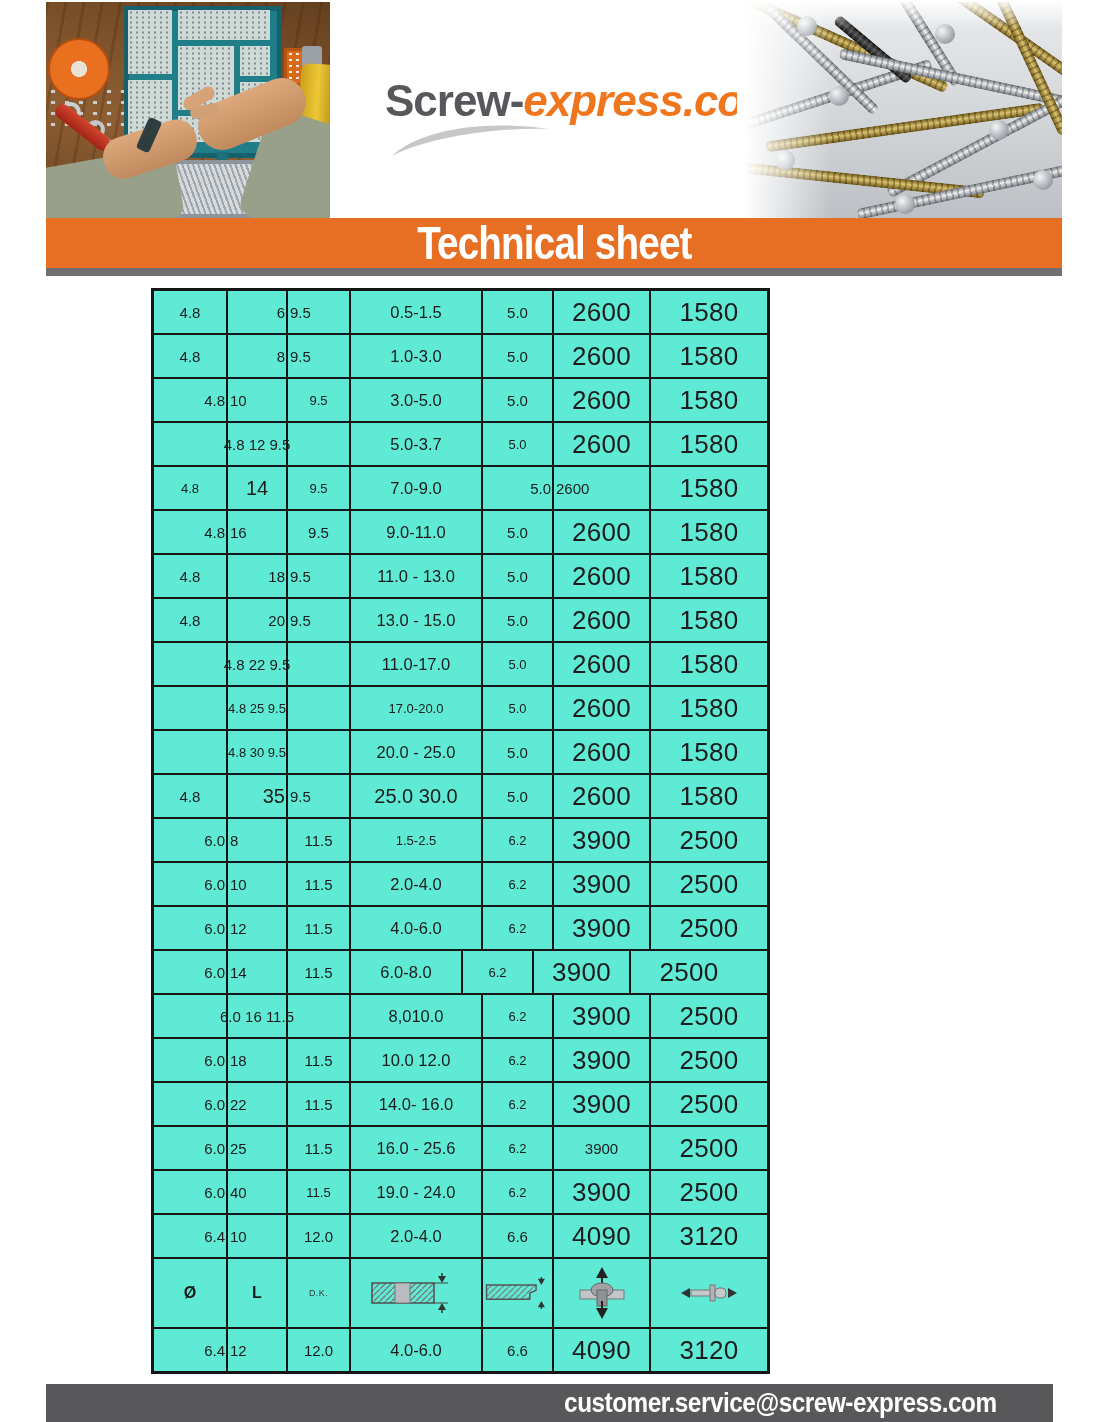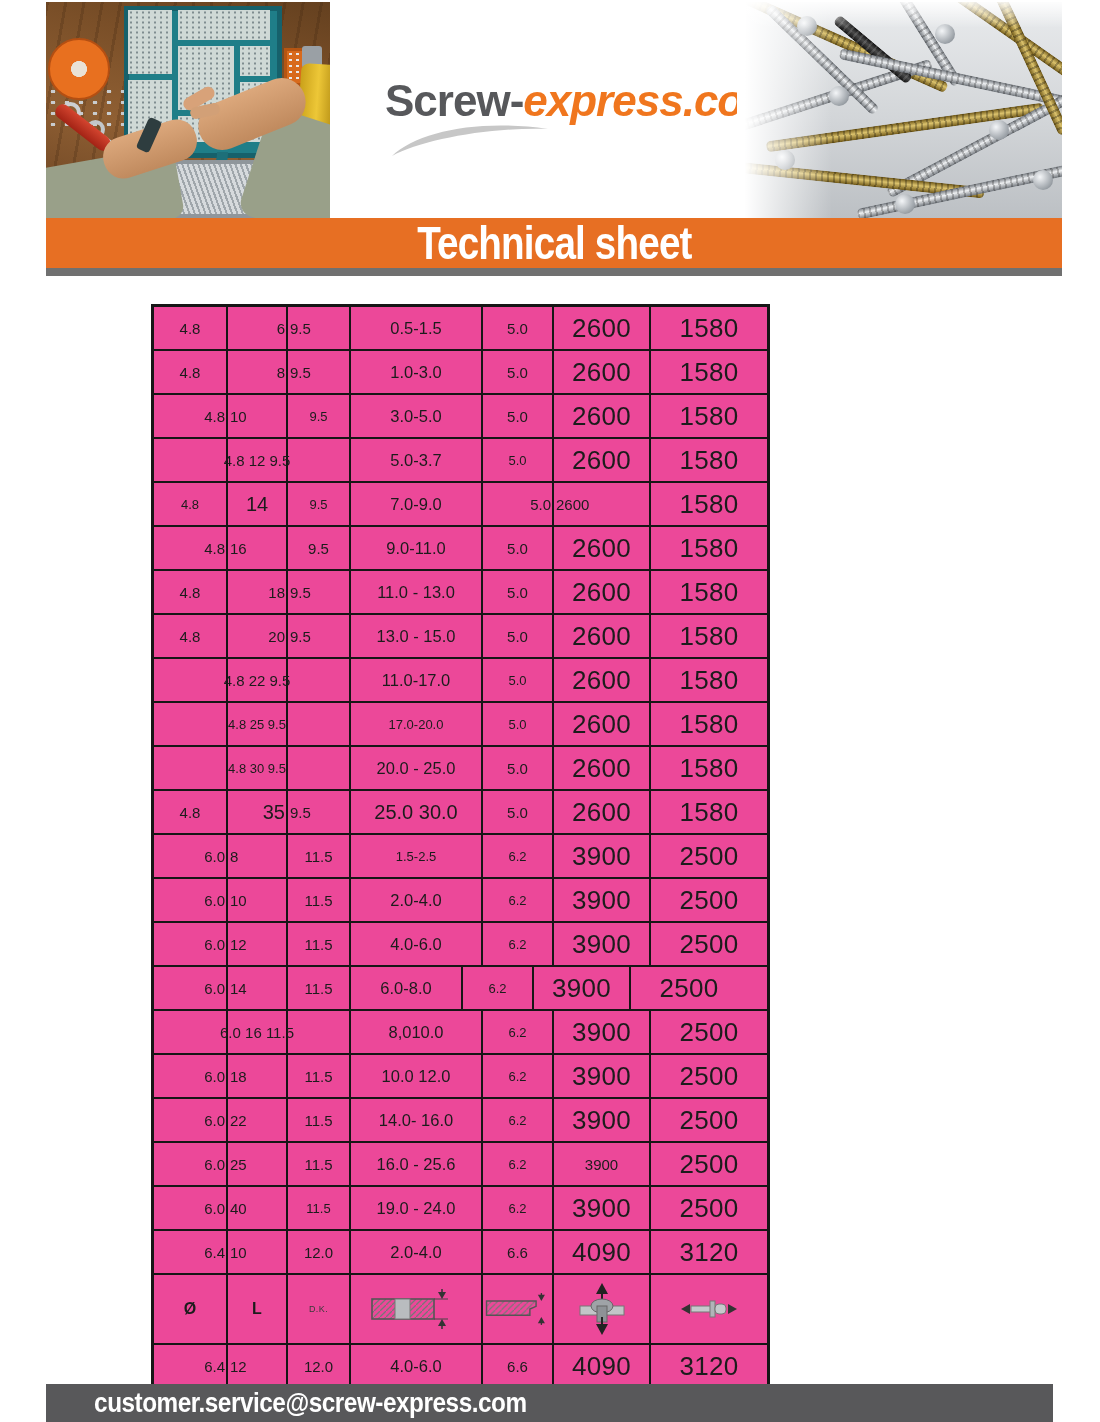--- a/index.html
+++ b/index.html
@@ -73,41 +73,41 @@
   .lg2{color:#f0761e;font-style:italic}
   .swoosh{position:absolute;left:388px;top:118px;width:165px;height:42px}
 
   
   .banner{left:46px;top:218px;width:1016px;height:50px;background:#e76f23;text-align:center;line-height:50px}
   .banner-t{display:inline-block;color:#fff;font-weight:bold;font-size:46px;letter-spacing:-1px;
      transform:scaleX(.84);transform-origin:center}
   .strip{left:46px;top:268px;width:1016px;height:8px;background:#707070}
 
   
-  .spec-table{left:151px;top:304px;border:3px solid #161616;background:#ec4899}
+  .spec-table{left:151px;top:288px;border:3px solid #161616;background:#5eead4}
   .trow{display:flex;height:42px;border-top:2px solid #161616}
   .trow:first-child{border-top:none}
   .trow.hdr{height:68px}
   .tc{box-sizing:border-box;border-left:2px solid #161616;position:relative;
       display:flex;align-items:center;justify-content:center}
   .tc:first-child{border-left:none}
   .a-r{position:absolute;right:1px;top:50%;transform:translateY(-50%)}
   .a-l{position:absolute;left:2px;top:50%;transform:translateY(-50%)}
   .a-sp{position:absolute;left:calc(50% - 16px);top:50%;transform:translate(-50%,-50%) translateX(16px);
         white-space:nowrap;z-index:3}
   .s-xs{font-size:9px;color:#3a3a3a;letter-spacing:.4px}
   .s-sm{font-size:13px}
   .s-n{font-size:15px}
   .s-m{font-size:16.5px}
   .s-md{font-size:20px}
   .s-lg{font-size:26px;letter-spacing:.3px}
   .s-hb{font-size:16px;font-weight:bold}
 
   
-  .footer{left:46px;top:1384px;width:1007px;height:38px;background:#58585a;line-height:38px}
+  .footer{left:46px;top:1384px;width:1007px;height:38px;background:#58585a;text-align:right;line-height:38px}
   .footer-t{display:inline-block;margin-right:56px;color:#fff;font-weight:bold;font-size:27px;
      letter-spacing:-.5px;transform:scaleX(.9);transform-origin:right center}
 </style>
 </head>
 <body>
 
 <div class="ph ph-l">
   <div class="scat"></div>
   <div class="ring1"></div>
   <div class="ring2"></div>

